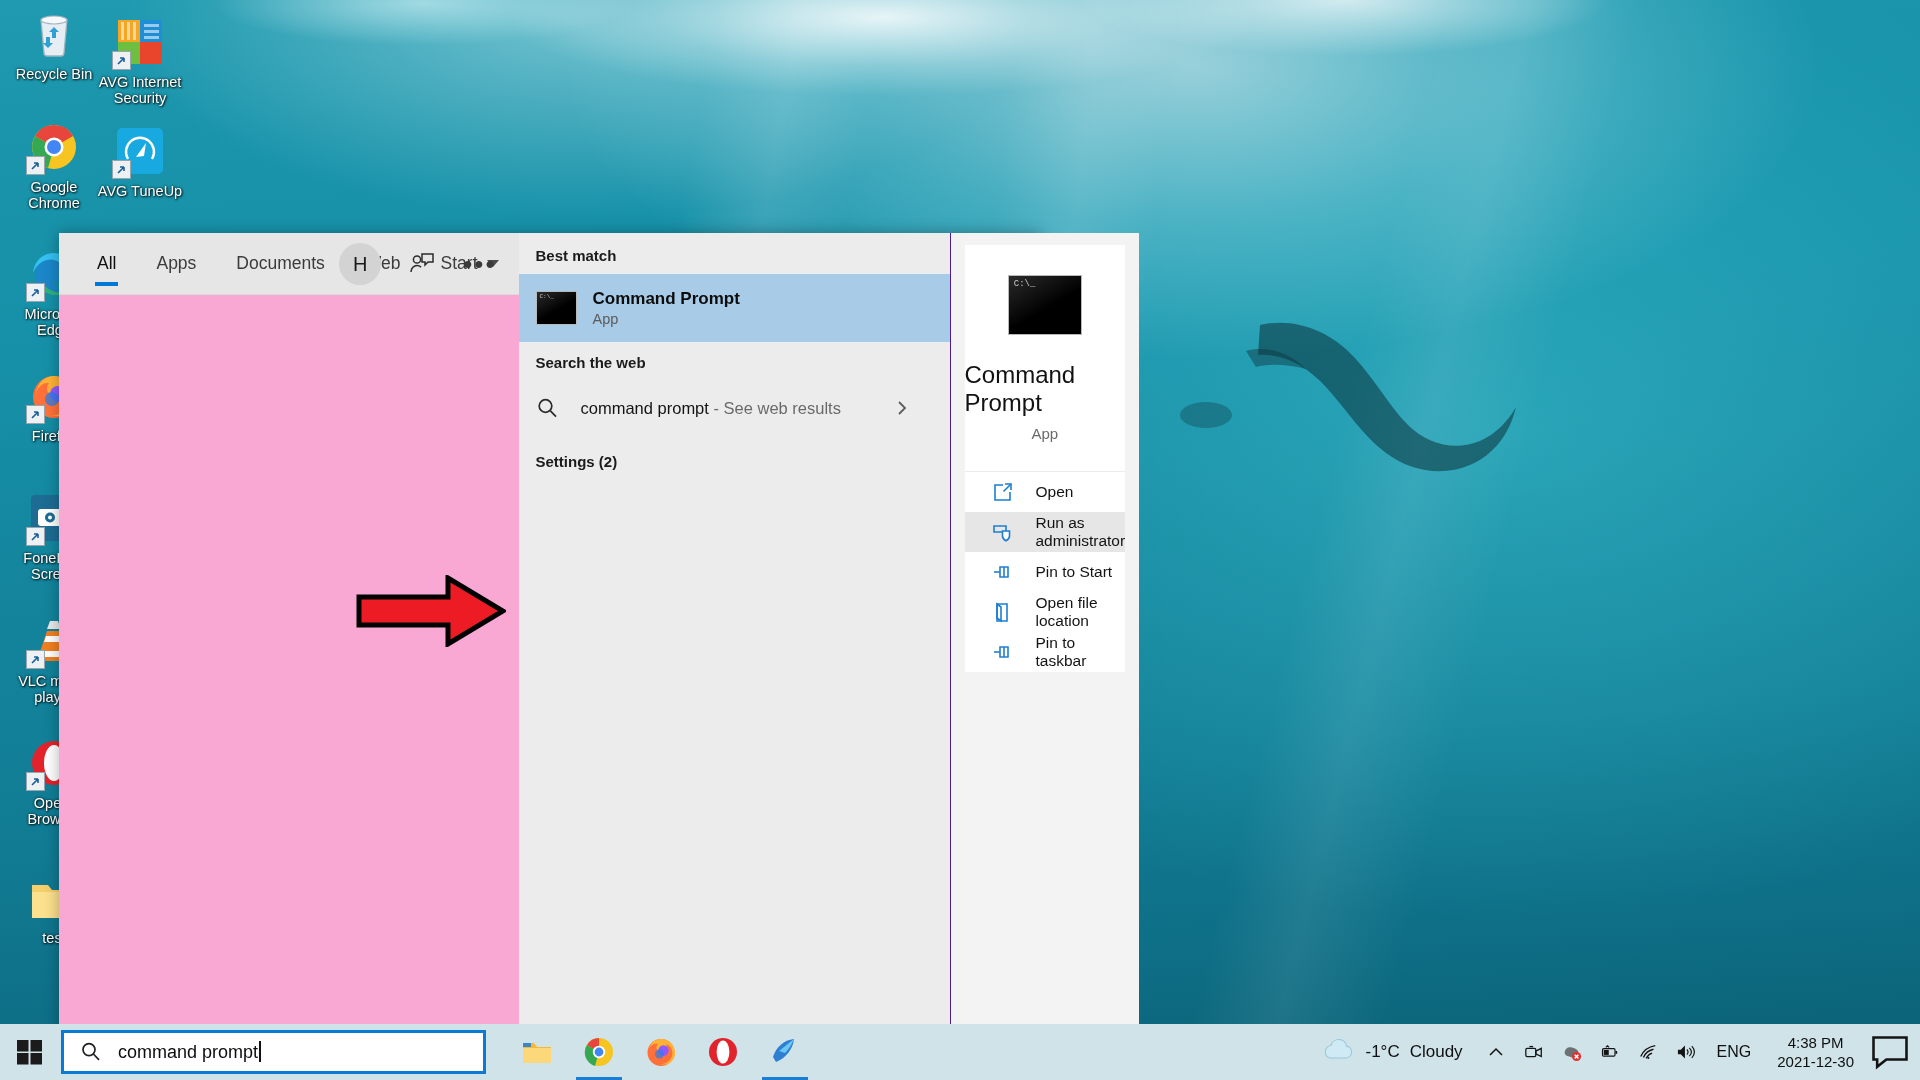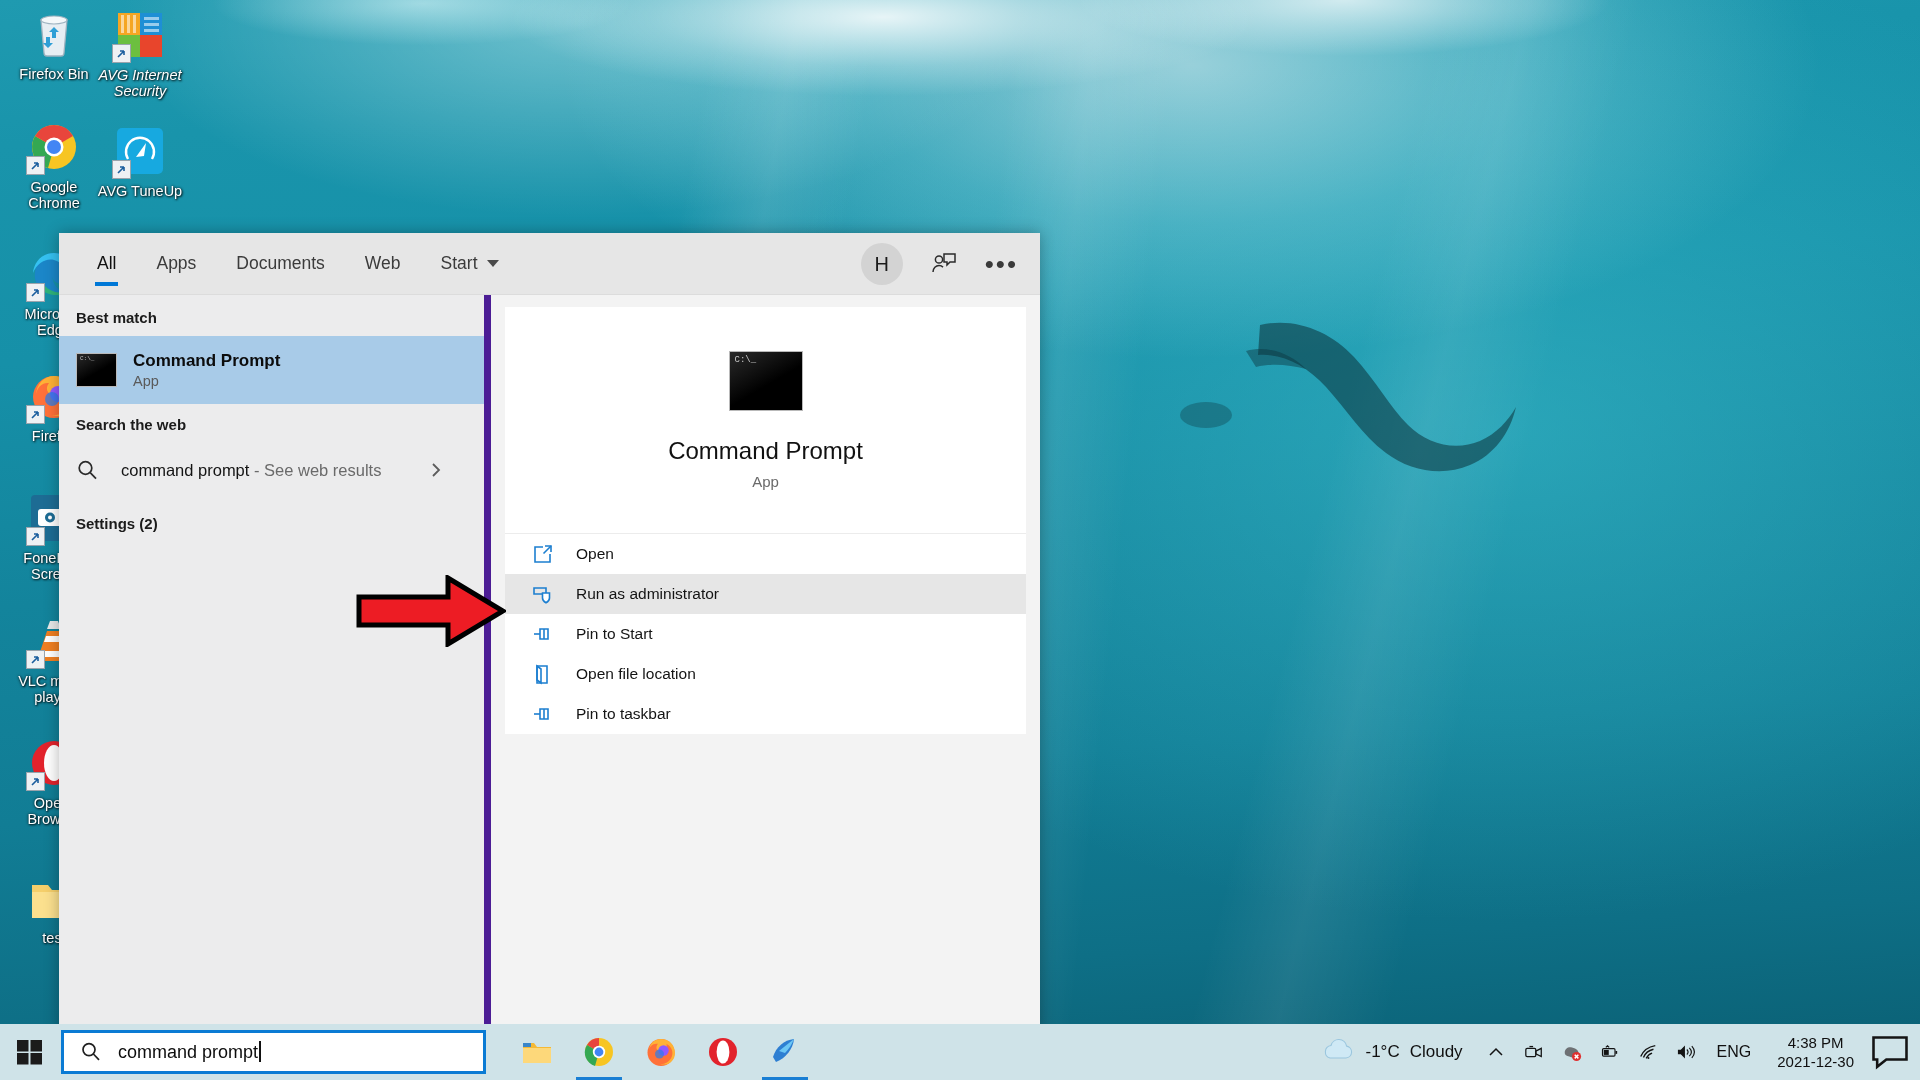--- a/index.html
+++ b/index.html
@@ -60,21 +60,21 @@
     display: flex; align-items: center; justify-content: center;
   }
   .shortcut-badge svg { width: 13px; height: 13px; }
 
   
   #search-panel {
     position: absolute; left: 59px; top: 233px;
     width: 981px; height: 800px;
     background: #f9a8d4;
     box-shadow: 0 0 14px rgba(0,0,0,0.30);
-    display: flex; flex-direction: column;
+    display: flex; flex-direction: row;
   }
   #panel-tabbar {
     height: 62px; background: #e6e6e6;
     display: flex; align-items: center;
     border-bottom: 1px solid #dcdcdc;
     position: relative; flex: none;
   }
   .tab {
     position: relative; height: 62px; display: flex; align-items: center;
     padding: 0 20px; font-size: 17.5px; color: #3b3b3b; cursor: default;
@@ -100,21 +100,21 @@
     font-size: 20px;
   }
   .hdr-icon { width: 30px; height: 30px; color: #2b2b2b; }
   #ellipsis { font-size: 26px; color: #3a3a3a; letter-spacing: 2px; line-height: 10px; }
 
   #panel-body { flex: 1; display: flex; min-height: 0; }
 
   
   #results {
     width: 432px; background: #ececed; flex: none;
-    border-right: 7px solid #4c1d95;
+    border-right: 1px solid #4c1d95;
   }
   .section-head {
     font-size: 15px; color: #1b1b1b; font-weight: bold;
     padding: 14px 0 10px 17px;
   }
   .best-match-row {
     height: 68px; background: #a8cbe8;
     display: flex; align-items: center; padding-left: 17px; gap: 16px;
   }
   .cmd-thumb {
@@ -231,24 +231,24 @@
 
   <div class="desk-icon" style="left:6px;top:8px;">
     <div class="glyph">
       <svg viewBox="0 0 52 52" width="52" height="52">
         <path d="M13 12 h26 l-3 33 a3 3 0 0 1-3 3 H19 a3 3 0 0 1-3-3 Z" fill="#e7eef3" stroke="#9fb3c0" stroke-width="1.3"></path>
         <ellipse cx="26" cy="12" rx="13" ry="4" fill="#f4f8fa" stroke="#9fb3c0" stroke-width="1.1"></ellipse>
         <path d="M26 19 l5 5 h-3 v6 h-4 v-6 h-3 z" fill="#2f9fd6"></path>
         <path d="M20 40 l-5-5 h3 v-6 h4 v6 h3 z" fill="#2f9fd6"></path>
       </svg>
     </div>
-    <div>Firefox Bin</div>
-  </div>
-
-  <div class="desk-icon" style="left:92px;top:9px;font-style:italic;">
+    <div>Recycle Bin</div>
+  </div>
+
+  <div class="desk-icon" style="left:92px;top:16px;">
     <div class="glyph">
       <svg viewBox="0 0 52 52" width="52" height="52">
         <rect x="4" y="4" width="22" height="22" fill="#f5a623"></rect>
         <rect x="26" y="4" width="22" height="22" fill="#1e8fd5"></rect>
         <rect x="4" y="26" width="22" height="22" fill="#6cbf3f"></rect>
         <rect x="26" y="26" width="22" height="22" fill="#e8452c"></rect>
         <g fill="#fff" opacity=".55">
           <rect x="7" y="6" width="3" height="18"></rect>
             <rect x="13" y="6" width="3" height="18"></rect>
             <rect x="19" y="6" width="3" height="18"></rect>

